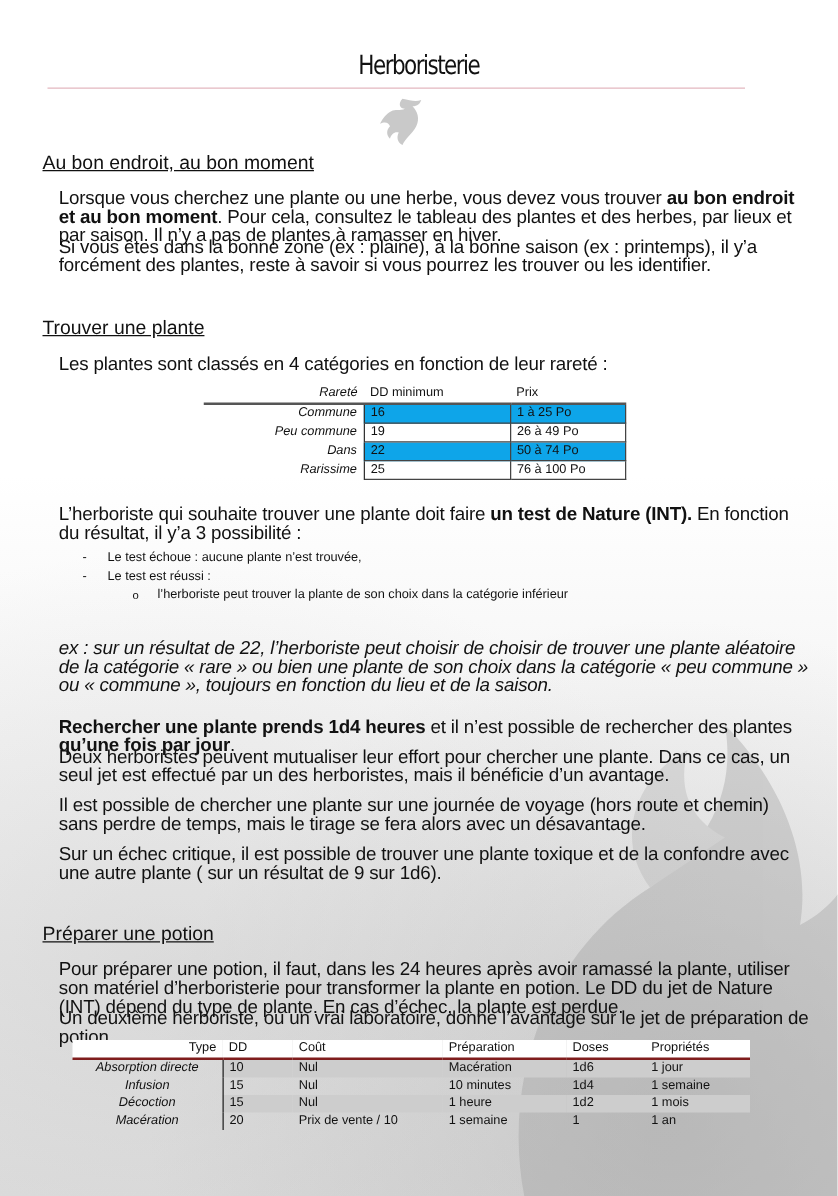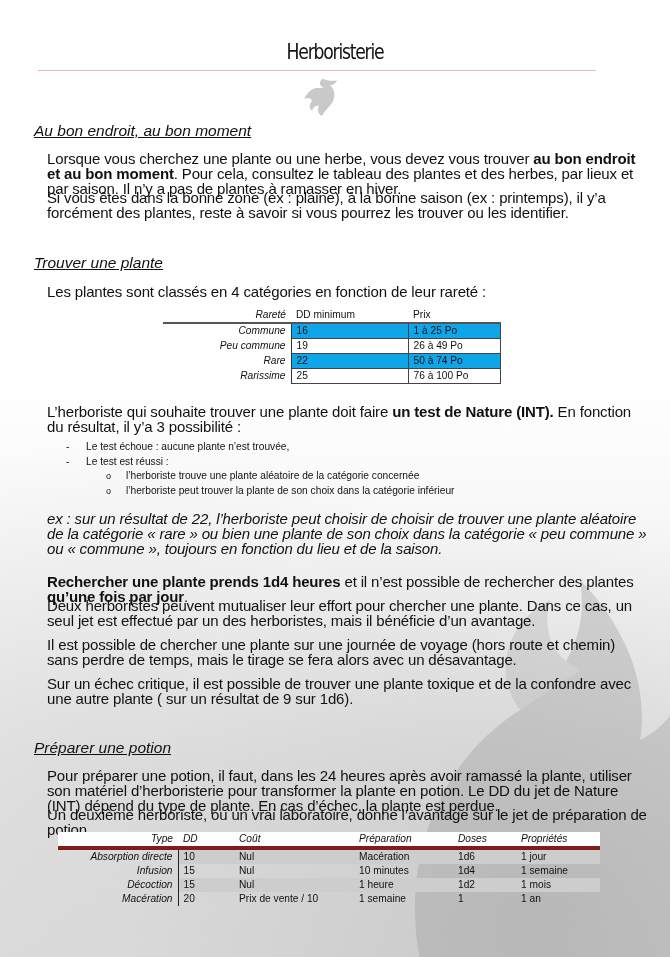--- a/index.html
+++ b/index.html
@@ -25,21 +25,21 @@
     position: absolute; top: 40px; left: 0; width: 670px; text-align: center;
     font-family: "DejaVu Sans", sans-serif; font-size: 21px; letter-spacing: -1.5px;
     transform: scaleX(0.82); color: #111;
   }
   .title-rule {
     position: absolute; top: 70px; left: 38px; width: 558px; height: 1px; background: #e4b8c0;
   }
   .logo { position: absolute; left: 300px; top: 77px; width: 40px; height: 40px; }
   .h2 {
     position: absolute; left: 34px; font-size: 15.5px; font-weight: normal; text-decoration: underline;
-    margin: 0; color: #111; font-style: italic;
+    margin: 0; color: #111;
   }
   .p {
     position: absolute; left: 47px; width: 600px; font-size: 15px; line-height: 15px; margin: 0;
     letter-spacing: -0.15px;
   }
   .p b { font-weight: bold; }
   .p.it { font-style: italic; }
   ul.dash { position: absolute; left: 52px; top: 428px; margin: 12px; padding: 0; list-style: none; font-size: 10.2px; line-height: 14.5px; }
   ul.dash li { position: relative; padding-left: 22px; }
   ul.dash li::before { content: "-"; position: absolute; left: 2px; }
@@ -52,23 +52,23 @@
   td, th { padding: 0 5px; height: 14px; line-height: 14px; font-weight: normal; text-align: left; }
   .t1 { left: 163px; top: 308px; }
   .t1 th { border-bottom: 2px solid #555; }
   .t1 th.rh { text-align: right; font-style: italic; }
   .t1 td.rl { text-align: right; font-style: italic; border-right: 1px solid #333; }
   .t1 td.c { border: 1px solid #444; }
   .t1 tr.shade td.c { background: #0ea5e9; }
   .t1 .w1 { width: 118px; } .t1 .w2 { width: 107px; } .t1 .w3 { width: 82px; }
 
   .t2 { left: 58px; top: 832px; }
-  .t2 th { font-style: italic; border-bottom: 4px solid #7f1d1d; background: #fff; }
+  .t2 th { border-bottom: 2px solid #7f1d1d; background: #fff; }
   .t2 th.rh { text-align: right; }
-  .t2 td.rl { text-align: right; font-style: italic; border-right: 1px solid #222; }
+  .t2 td.rl { text-align: center; font-style: italic; border-right: 1px solid #222; }
   .t2 tr.shade td.c { background: #cdcdcd; }
   .t2 .w1 { width: 110px; } .t2 .w2 { width: 46px; } .t2 .w3 { width: 110px; }
   .t2 .w4 { width: 89px; } .t2 .w5 { width: 53px; } .t2 .w6 { width: 74px; }
 </style>
 </head>
 <body>
 
 <div class="bg-texture"></div>
 <svg class="bg-dragon" viewBox="0 0 330 400">
   <path d="M60 400 C40 300 80 200 160 150 C200 120 230 80 220 20 C260 60 290 120 280 180 C320 160 330 120 330 100 L330 400 Z" fill="#9a9a9a"></path>
@@ -102,40 +102,39 @@
         <td class="rl">Commune</td>
         <td class="c">16</td>
         <td class="c">1 à 25 Po</td>
       </tr>
       <tr>
         <td class="rl">Peu commune</td>
         <td class="c">19</td>
         <td class="c">26 à 49 Po</td>
       </tr>
       <tr class="shade">
-        <td class="rl">Rare</td>
+        <td class="rl">Dans</td>
         <td class="c">22</td>
         <td class="c">50 à 74 Po</td>
       </tr>
       <tr>
         <td class="rl">Rarissime</td>
         <td class="c">25</td>
         <td class="c">76 à 100 Po</td>
       </tr>
     </tbody>
   </table>
 
   <p class="p" style="top:404px"><span>L’herboriste qui souhaite trouver une plante doit faire </span><b>un test de Nature (INT).</b><span> En fonction du résultat, il y’a 3 possibilité :</span></p>
 
   <ul class="dash">
     <li>Le test échoue : aucune plante n’est trouvée,</li>
     <li>
       <span>Le test est réussi :</span>
       <ul class="circ">
-        <li>l’herboriste trouve une plante aléatoire de la catégorie concernée</li>
         <li>l’herboriste peut trouver la plante de son choix dans la catégorie inférieur</li>
       </ul>
     </li>
   </ul>
 
   <p class="p it" style="top:511px">ex : sur un résultat de 22, l’herboriste peut choisir de choisir de trouver une plante aléatoire de la catégorie « rare » ou bien une plante de son choix dans la catégorie « peu commune » ou « commune », toujours en fonction du lieu et de la saison.</p>
 
   <p class="p" style="top:574px"><b>Rechercher une plante prends 1d4 heures</b><span> et il n’est possible de rechercher des plantes </span><b>qu’une fois par jour</b><span>.</span></p>
   <p class="p" style="top:598px">Deux herboristes peuvent mutualiser leur effort pour chercher une plante. Dans ce cas, un seul jet est effectué par un des herboristes, mais il bénéficie d’un avantage.</p>
   <p class="p" style="top:637px">Il est possible de chercher une plante sur une journée de voyage (hors route et chemin) sans perdre de temps, mais le tirage se fera alors avec un désavantage.</p>

